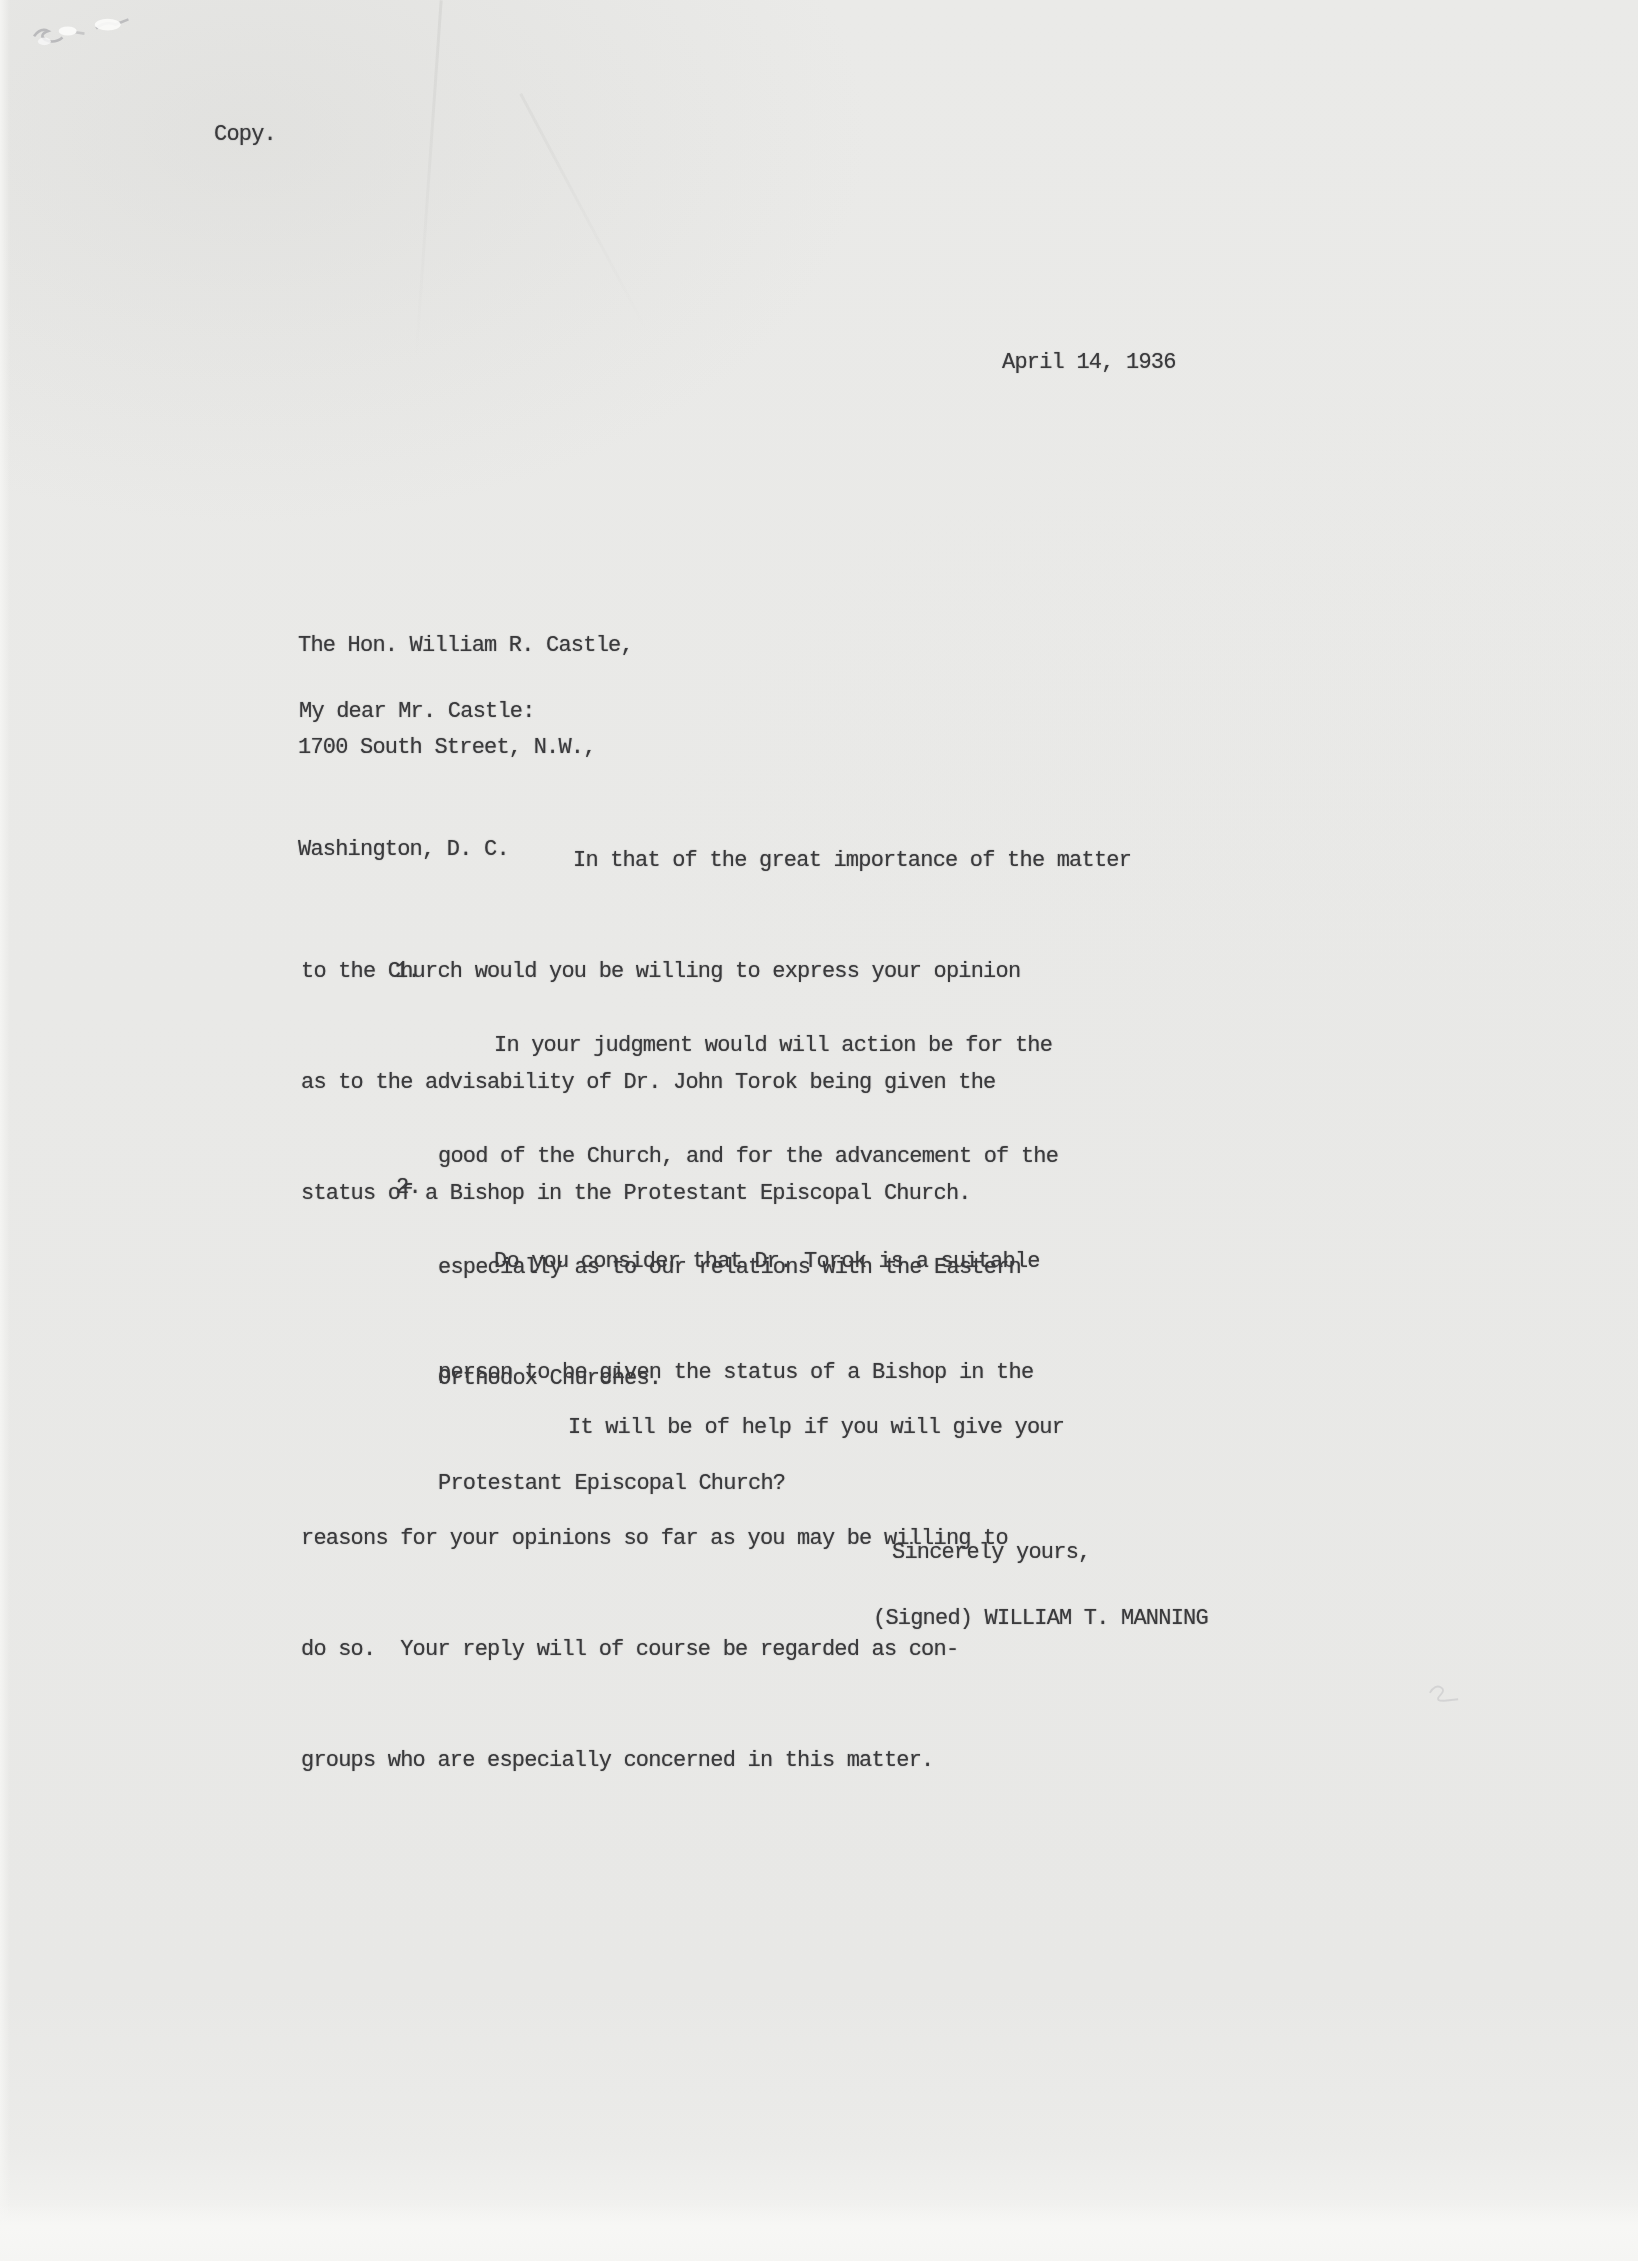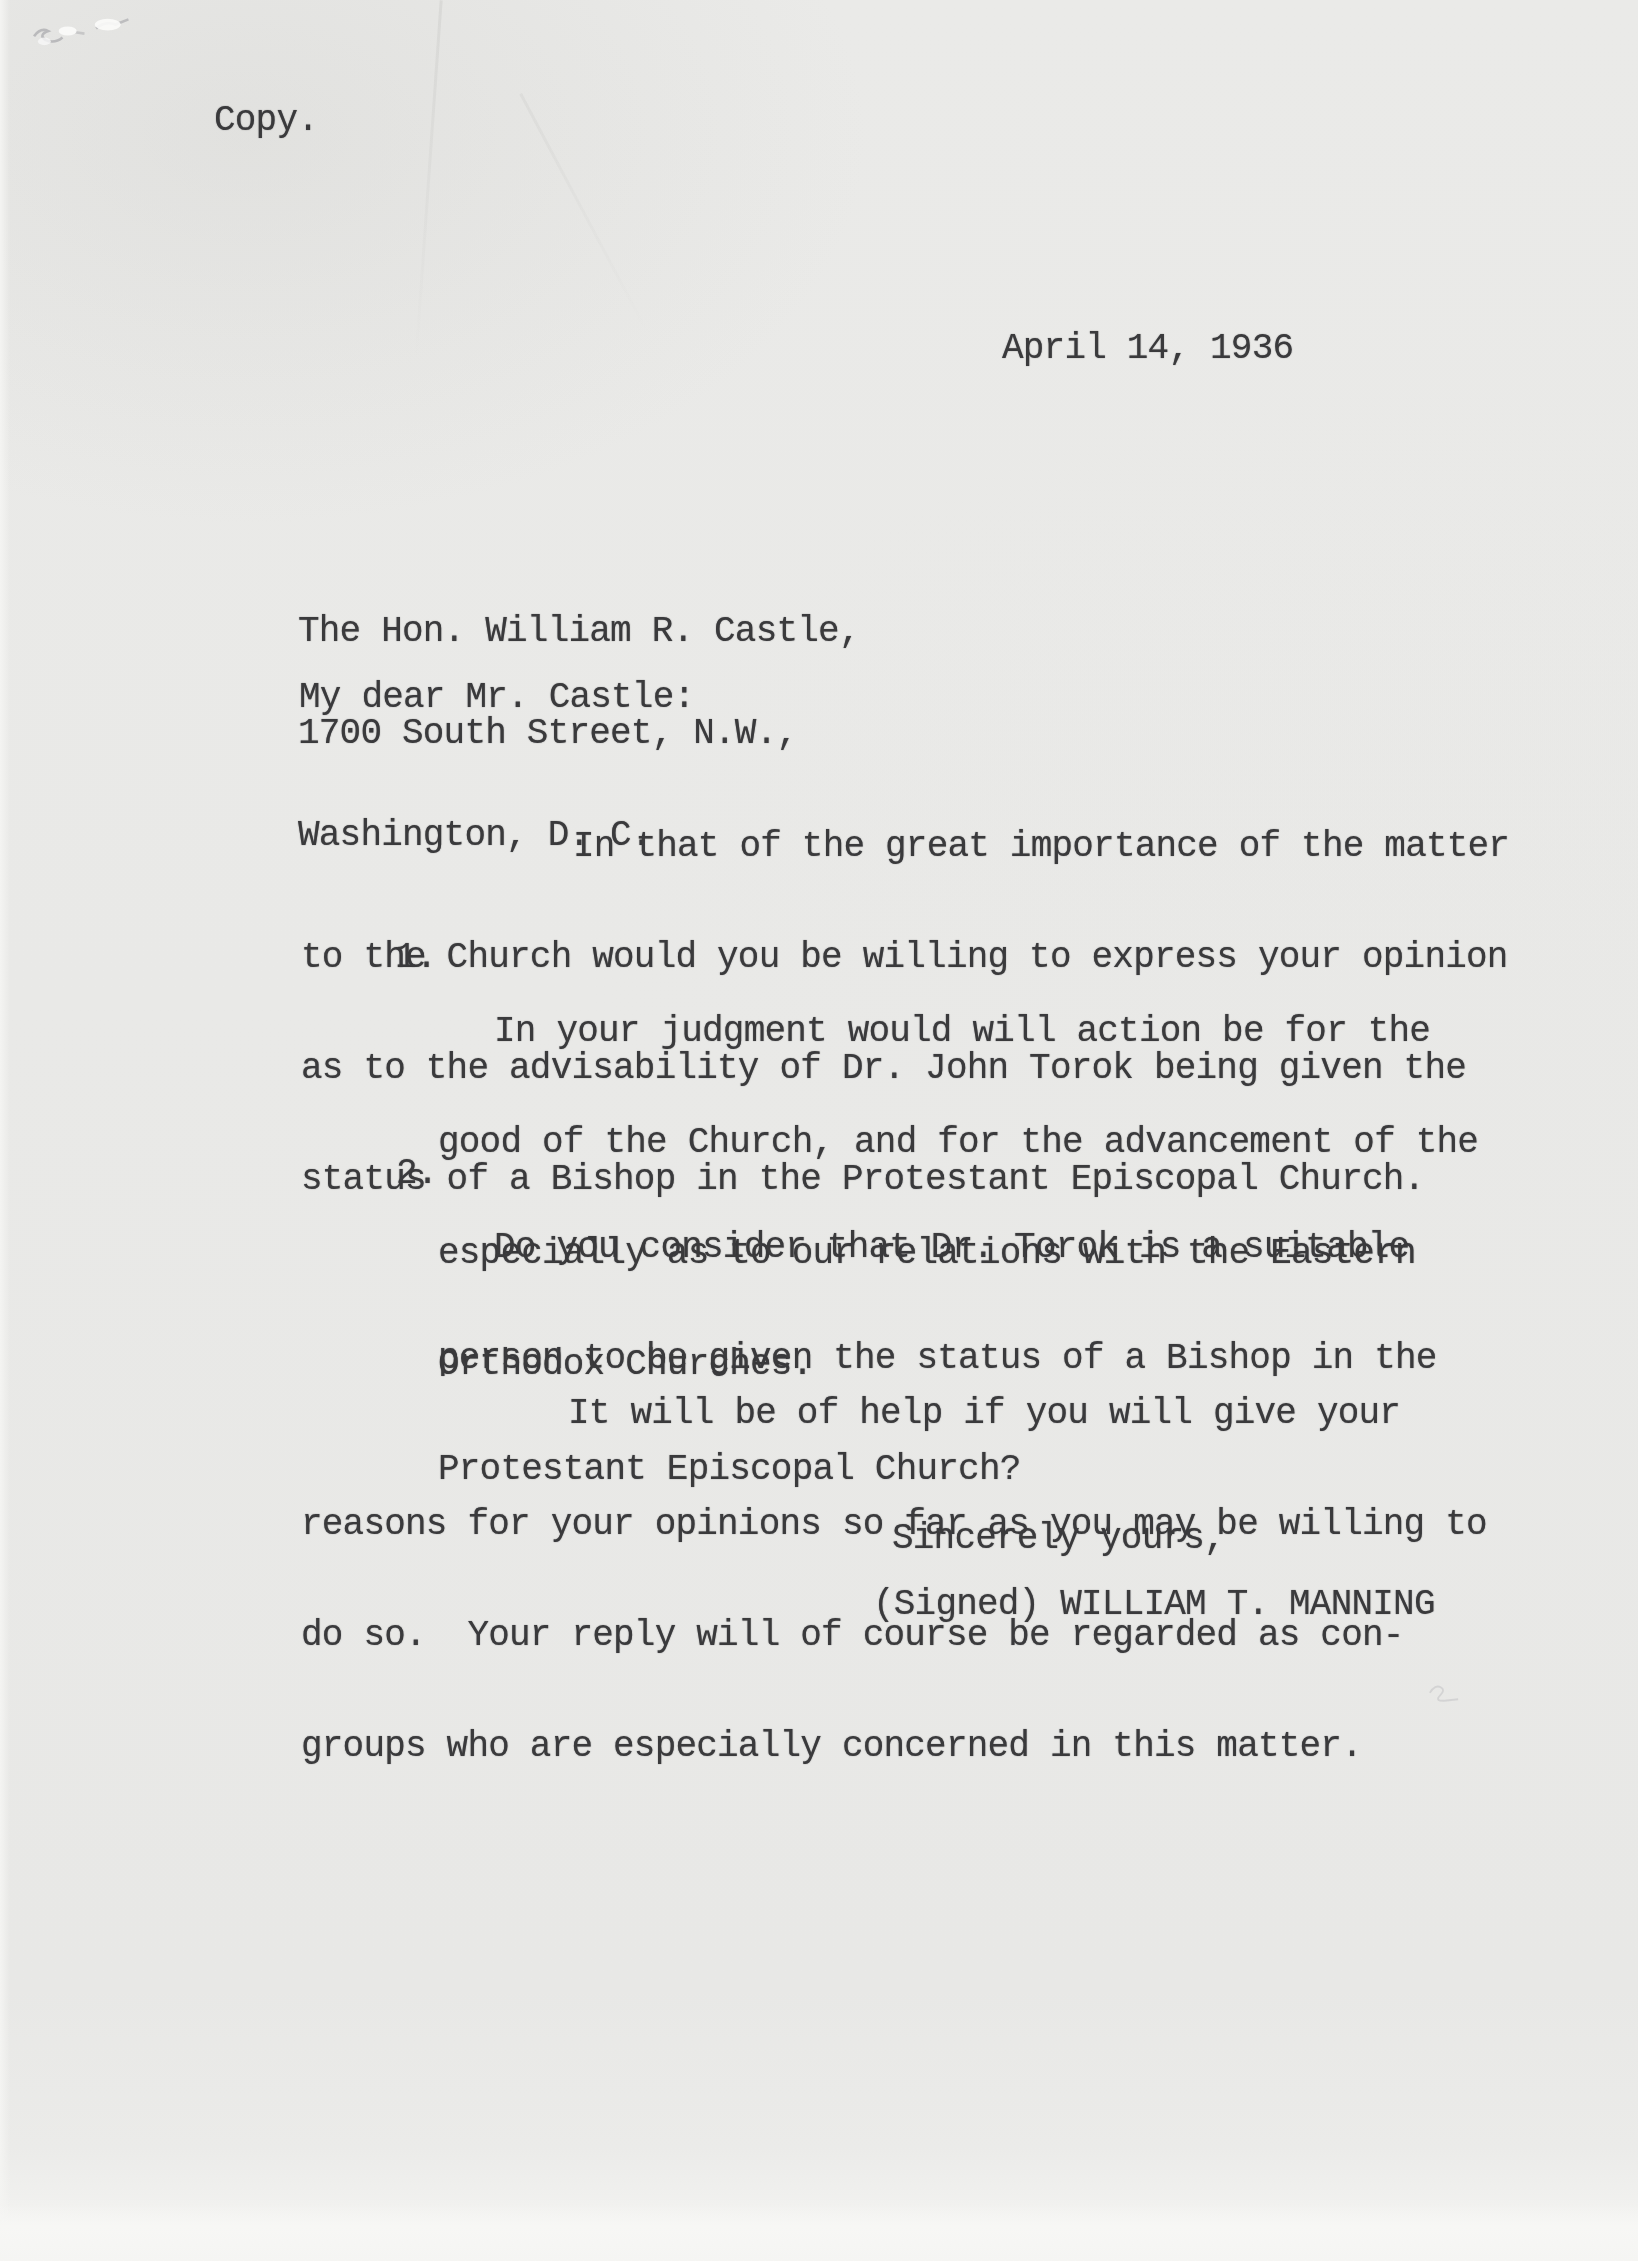--- a/index.html
+++ b/index.html
@@ -11,25 +11,26 @@
   }
   .page{
     position:absolute;inset:0;
     background:
       radial-gradient(1036px 648px at 15% 6%, rgba(205,205,202,0.30), rgba(0,0,0,0) 60%),
       radial-gradient(1166px 907px at 85% 45%, rgba(232,232,230,0.5), rgba(0,0,0,0) 70%),
       linear-gradient(to bottom, #eaeae8 0%, #e8e8e6 88%, #ebebe9 95%, #f2f2f0 98%, #f6f6f4 100%);
   }
   .txt{
     position:absolute;
-    font-size:36px;
+    font-size:22px;
     letter-spacing:-0.8px;
     line-height:37px;
     white-space:pre;
     text-shadow:0 0 1px rgba(55,55,58,0.55), 0 0 1.9px rgba(55,55,58,0.12);
+    margin-top:14px;
   }
   .addr{line-height:34px;}
   .line{white-space:pre;}
   .fl-p1{padding-left:272px;}
   .fl-p2{padding-left:267px;}
   .fl-item{padding-left:56px;}
   .num{position:absolute;}
   .crease{position:absolute;opacity:0.16;pointer-events:none;}
   .crease-a{
     left:427px;top:0;width:3.2px;height:363px;

